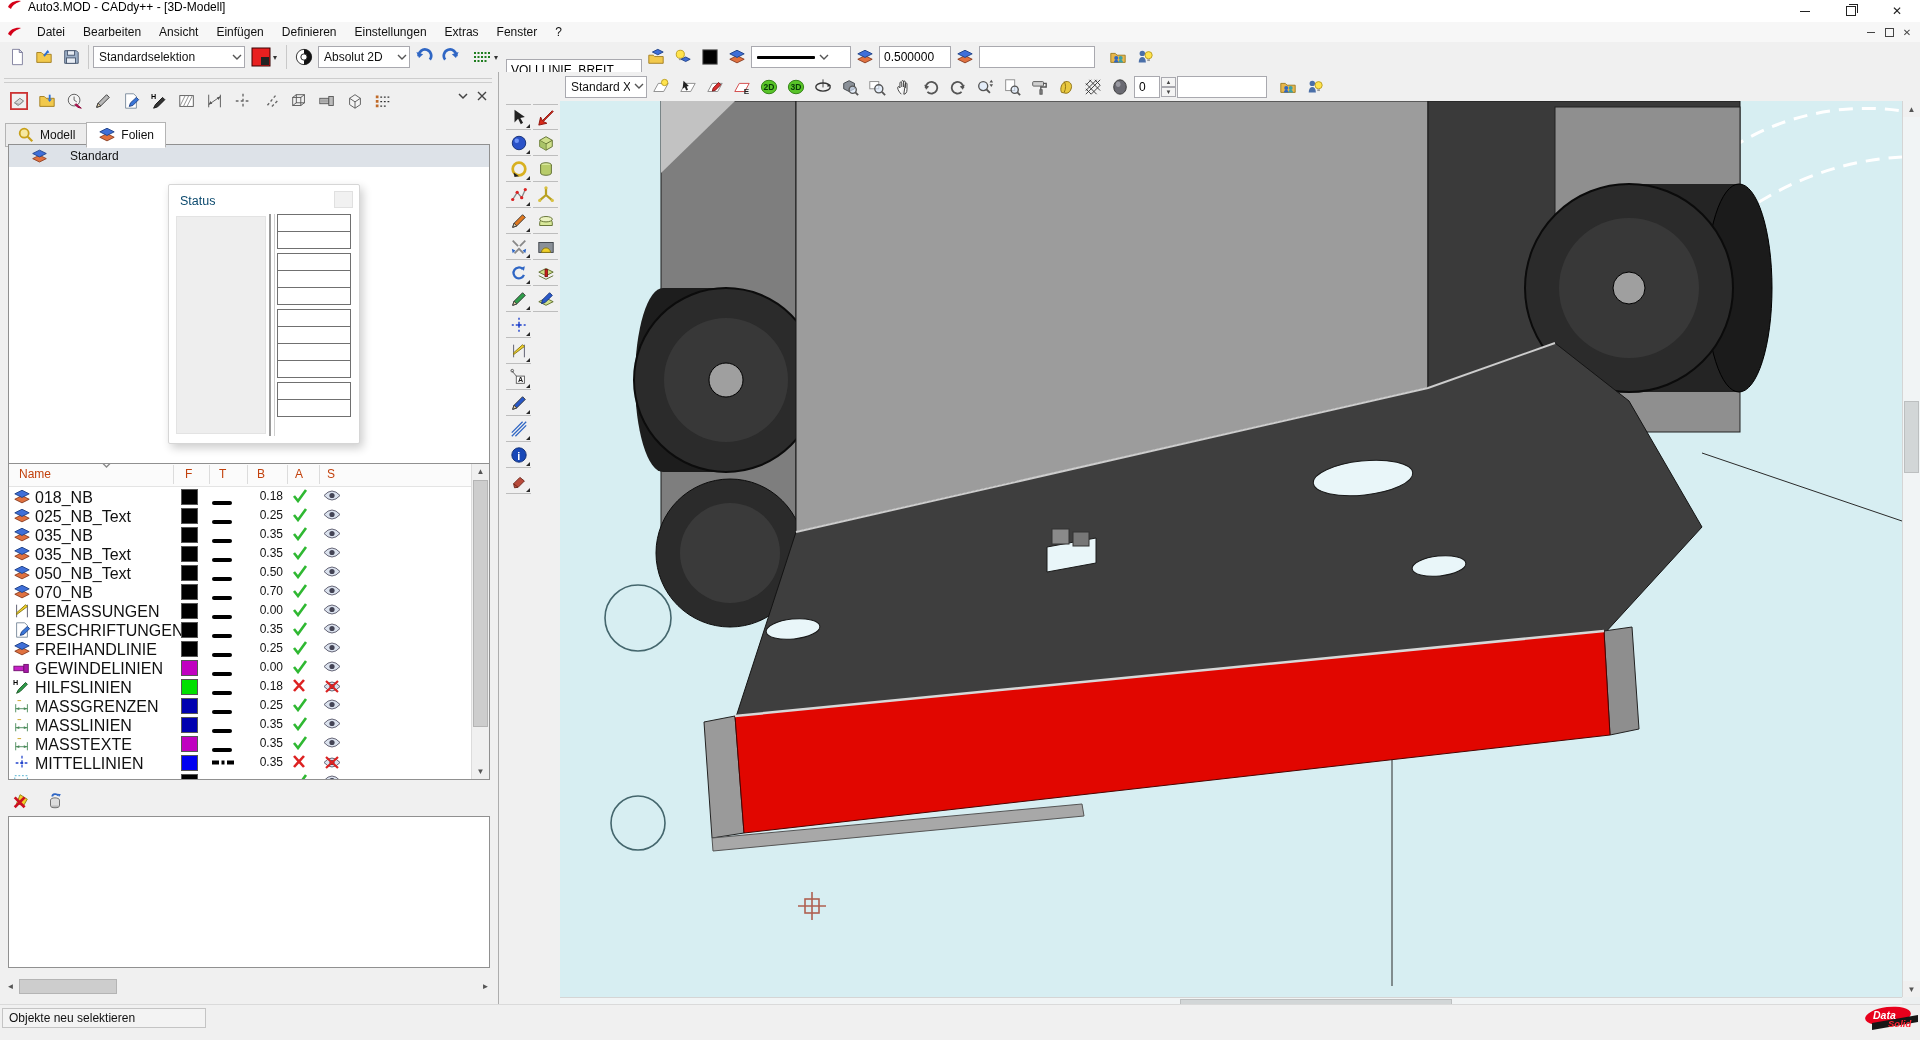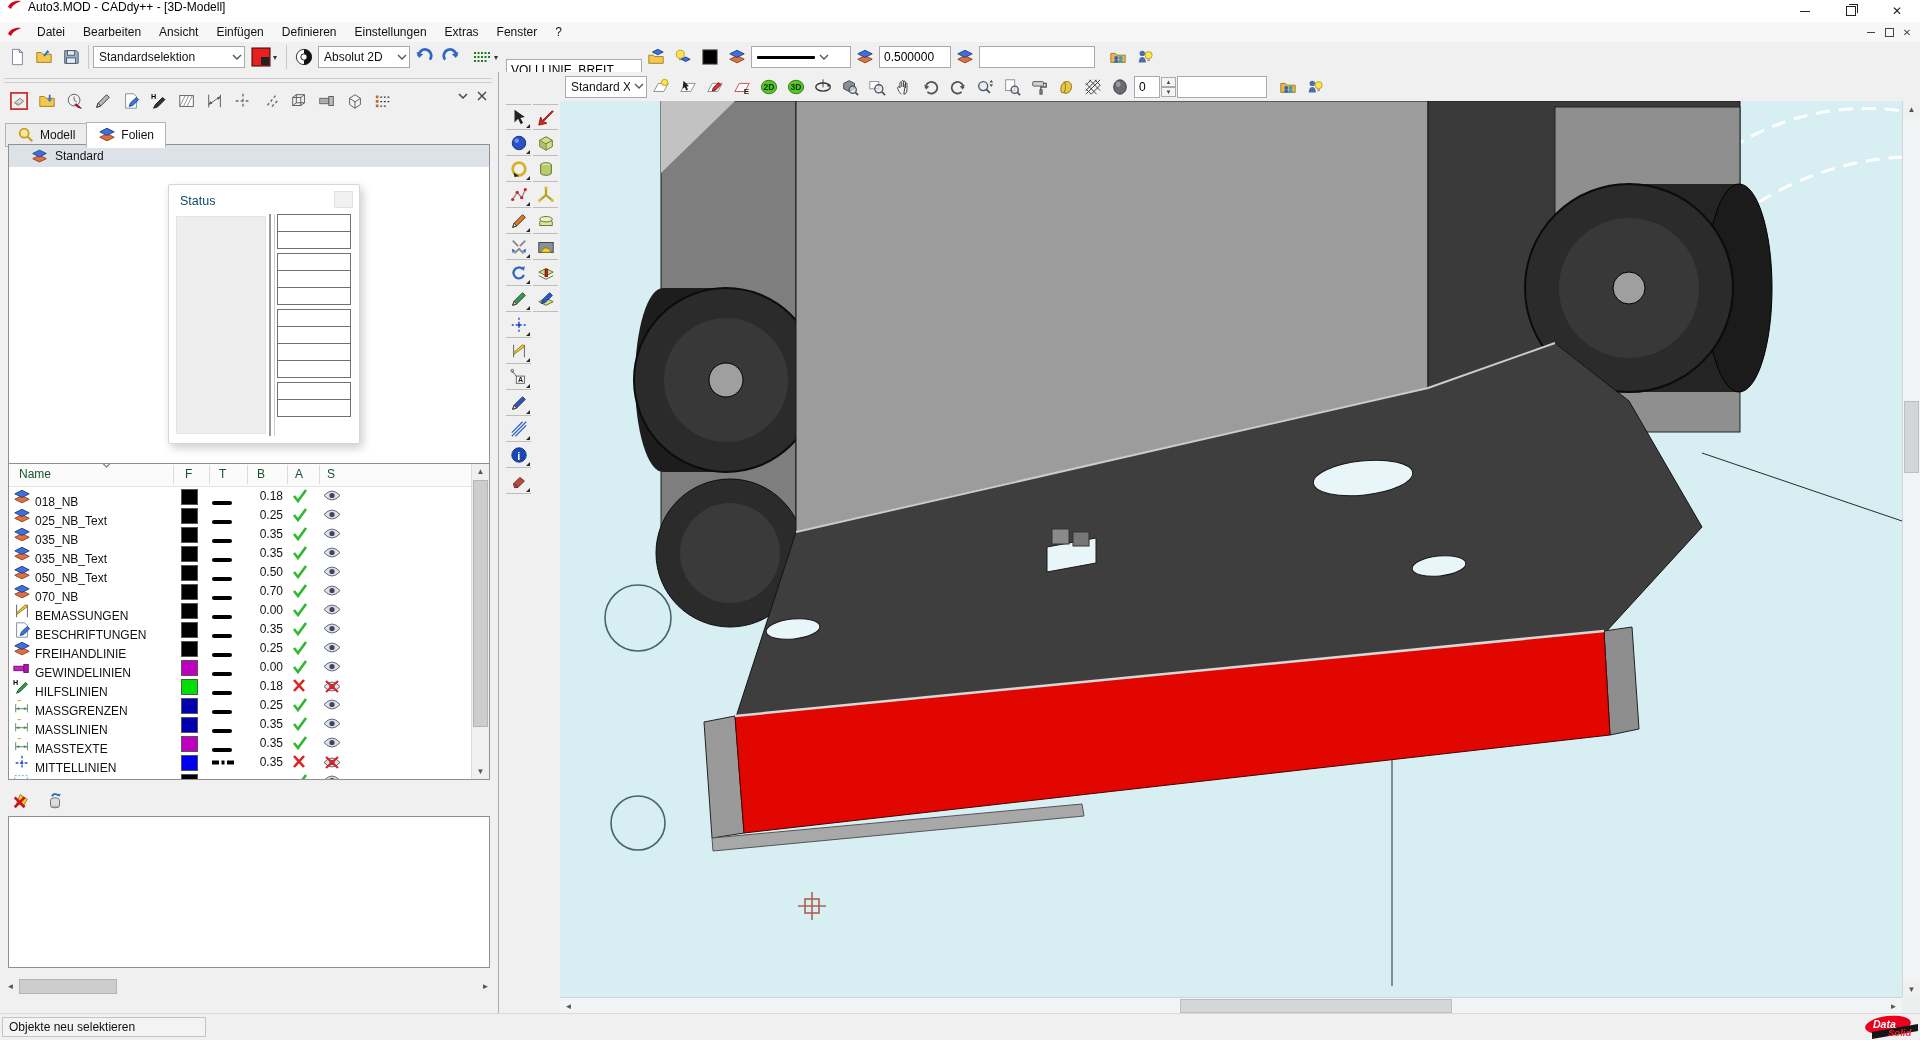--- a/index.html
+++ b/index.html
@@ -36,40 +36,40 @@
   
   .dock{position:absolute;left:0;top:0;width:499px;height:100%;background:#f0f0f0;border-right:1px solid #adadad;box-sizing:border-box}
   .dock-sep{position:absolute;top:6px;left:4px;right:6px;height:3px;border-top:1px solid #cdcdcd;border-bottom:1px solid #cdcdcd}
   .dock-toolbar{position:absolute;top:16px;left:6px;height:28px;display:flex;gap:2px}
   .dock-controls{position:absolute;top:16px;right:8px;display:flex;gap:3px}
   .dcbtn{width:16px;height:16px;display:flex;align-items:center;justify-content:center}
   .dock-tabs{position:absolute;top:50px;left:5px;display:flex;align-items:center}
   .tab{display:flex;align-items:center;gap:5px;padding:0 11px;height:22px;border:1px solid #b4b4b4;background:#ececec;font-size:12px;margin-right:-1px}
   .tab.active{background:#fff;height:24px;border-bottom-color:#fff;position:relative;z-index:2}
   .tree{position:absolute;top:72px;left:8px;right:8px;height:318px;background:#fff;border:1px solid #909090;z-index:1}
-  .tree-root{height:22px;background:#dde2e8;display:flex;align-items:center;gap:7px;padding-left:22px;font-size:12px}
+  .tree-root{height:22px;background:#dde2e8;display:flex;align-items:center;gap:22px;padding-left:22px;font-size:12px}
   
   .status-float{position:absolute;left:168px;top:112px;width:190px;height:258px;background:#fff;border:1px solid #d6d6d6;box-shadow:3px 4px 10px rgba(0,0,0,.20);border-radius:2px;z-index:5}
   .sp-title{position:absolute;top:9px;left:11px;color:#0c4a6e;font-size:12.5px}
   .sp-btn{position:absolute;top:6px;right:6px;width:17px;height:15px;background:#f1f1f1;border:1px solid #e0e0e0}
   .sp-left{position:absolute;top:31px;left:7px;width:88px;bottom:9px;background:#eeeeee;border:1px solid #e3e3e3}
   .sp-div{position:absolute;top:29px;left:100px;width:3px;bottom:7px;border-left:2px solid #9a9a9a;border-right:1px solid #cfcfcf}
   .sp-fields{position:absolute;top:29px;left:108px;width:74px}
   .sp-field{height:18px;border:1px solid #707070;background:#fff;margin-bottom:-1px;box-sizing:border-box}
   .sp-field.gap{margin-top:5px}
   
   .layer-table{position:absolute;top:390px;left:8px;right:8px;height:318px;background:#fff;border:1px solid #909090;overflow:hidden;box-sizing:border-box}
-  .lt-header{height:23px;position:relative;background:#fbfbfb;border-bottom:1px solid #e4e4e4;font-size:12px;color:#14532d}
+  .lt-header{height:23px;position:relative;background:#fbfbfb;border-bottom:1px solid #e4e4e4;font-size:12px;color:#c2410c}
   .lt-header .hc{position:absolute;top:4px}
   .hsep{position:absolute;top:2px;width:1px;height:19px;background:#dcdcdc}
   .sortchev{position:absolute;left:92px;top:-2px}
   .lt-body{position:absolute;top:24px;left:0;right:18px;bottom:0;overflow:hidden}
   .lt-row{height:19px;position:relative;display:block}
   .lt-row .ric{position:absolute;left:4px;top:1px}
-  .lt-row .rname{position:absolute;left:26px;top:8px;font-size:12px;white-space:nowrap}
+  .lt-row .rname{position:absolute;left:26px;top:2px;font-size:16px;white-space:nowrap}
   .lt-row .rsw{position:absolute;left:172px;top:2px;width:15px;height:14px;border:1px solid #555}
   .lt-row .rline{position:absolute;left:203px;top:7px}
   .lt-row .rwidth{position:absolute;left:238px;top:2px;width:36px;text-align:right;font-size:12px}
   .lt-row .ract{position:absolute;left:283px;top:2px}
   .lt-row .rvis{position:absolute;left:314px;top:3px}
   .lw{display:inline-block;width:20px;height:4px;background:#000;border-radius:2px}
   .lt-vscroll{position:absolute;top:0;right:0;width:17px;bottom:0;background:#f0f0f0;border-left:1px solid #dcdcdc}
   .sb-arrow{height:16px;display:flex;align-items:center;justify-content:center;font-size:8px;color:#555;background:#f0f0f0}
   .lt-thumb{position:absolute;top:17px;left:1px;right:1px;height:245px;background:#cdcdcd;border:1px solid #b4b4b4}
   .lt-down{position:absolute;bottom:0;left:0;right:0}
@@ -94,21 +94,21 @@
   .vp-vscroll{position:absolute;top:29px;right:0;width:18px;bottom:17px;background:#f1f4f5;border-left:1px solid #d5d5d5;box-sizing:border-box}
   .vp-vthumb{position:absolute;left:1px;right:1px;top:300px;height:70px;background:#d2d6d7;border:1px solid #bcbfc0}
   .vp-hscroll{position:absolute;left:0;right:18px;bottom:0;height:17px;background:#f1f4f5;border-top:1px solid #d5d5d5;box-sizing:border-box}
   .vp-hthumb{position:absolute;top:1px;bottom:1px;left:620px;width:270px;background:#d2d6d7;border:1px solid #bcbfc0}
   .vp-corner{position:absolute;right:0;bottom:0;width:18px;height:17px;background:#eceff0}
   .spin{display:flex;align-items:center}
   .spin input{width:26px}
   .spin-btns{display:flex;flex-direction:column;margin-left:1px}
   .spin-btns span{width:15px;height:10px;border:1px solid #a9a9af;background:#f4f4f4;display:flex;align-items:center;justify-content:center;font-size:6px;color:#444;box-sizing:border-box}
   
-  .statusbar{position:absolute;left:0;right:0;bottom:0;height:26px;background:#f0f0f0;border-top:1px solid #dadada;display:flex;align-items:center}
+  .statusbar{position:absolute;left:0;right:0;bottom:9px;height:26px;background:#f0f0f0;border-top:1px solid #dadada;display:flex;align-items:center}
   .sb-cell{margin-left:2px;width:204px;height:20px;border:1px solid #c4c4c4;display:flex;align-items:center;padding-left:6px;background:#f3f3f3;font-size:12px;box-sizing:border-box}
   .sb-logo{margin-left:auto;margin-right:2px}
 </style>
 </head>
 <body>
 
 <div class="titlebar">
   <span class="app-icon">
     <svg width="15" height="11" viewBox="0 0 15 11">
         <path d="M1 7C3 2 9 0 14 1 10 3 6 4 4 9z" fill="#d40018"></path>

